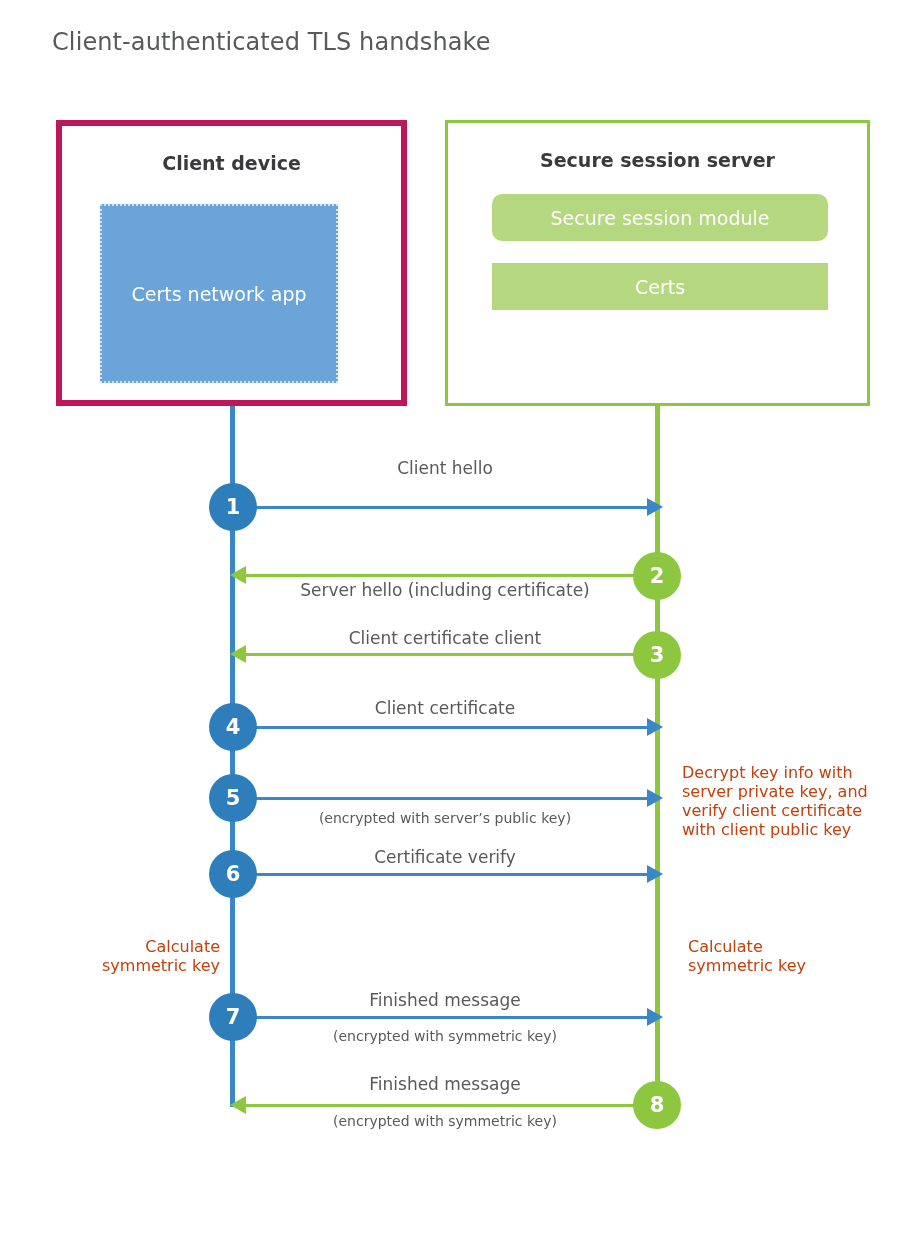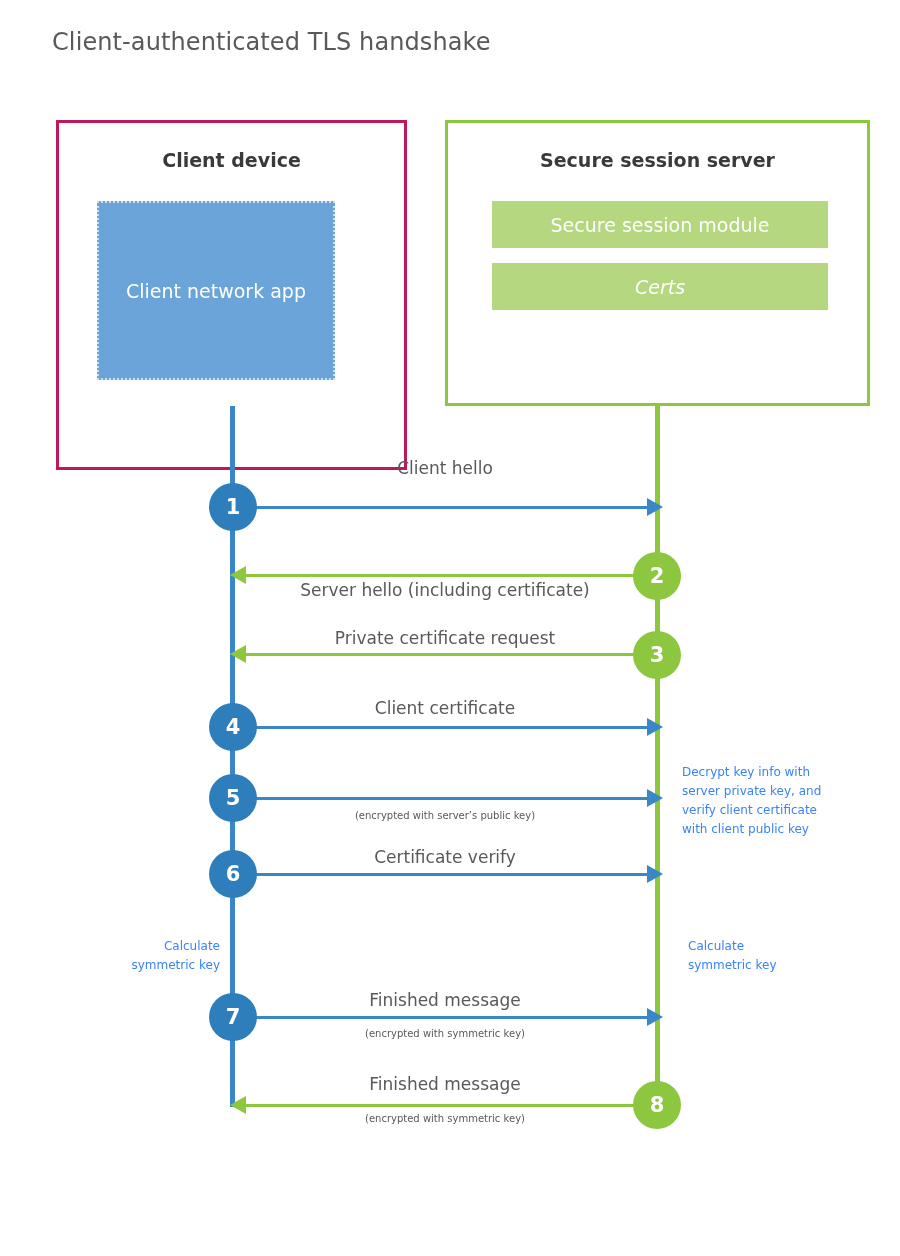--- a/index.html
+++ b/index.html
@@ -11,42 +11,42 @@
   #diagram{position:absolute;left:0;top:0;width:900px;height:1256px;margin-left:16px;}
 
   .title{
     position:absolute;left:36px;top:28px;
     font-size:24px;font-weight:400;color:#58595b;
     letter-spacing:0.1px;white-space:nowrap;
   }
 
   
   .pbox{position:absolute;background:#ffffff;box-sizing:border-box;}
-  #client-box{left:40px;top:120px;width:351px;height:350px;border:3px solid #be185d;text-decoration:underline;}
+  #client-box{left:40px;top:120px;width:351px;height:286px;border:6px solid #be185d;text-decoration:underline;}
   #server-box{left:429px;top:120px;width:425px;height:286px;border:3px solid #8dc63f;}
 
   .pbox-title{
     position:absolute;left:0;right:0;top:26px;text-align:center;
     font-size:19px;font-weight:700;color:#3a3a3c;
   }
 
   #client-app{
     position:absolute;left:38px;top:78px;width:238px;height:179px;
     background:#6ba4d8;border:2px dotted #cfe0f1;box-sizing:border-box;
     display:flex;align-items:center;justify-content:center;text-align:center;
     color:#ffffff;font-size:19px;line-height:26px;padding:0 10px;
   }
 
   .server-bar{
     position:absolute;left:44px;width:336px;height:47px;
     background:#b5d780;display:flex;align-items:center;justify-content:center;
     color:#ffffff;font-size:19px;
   }
-  #server-bar-0{top:78px;}
-  #server-bar-1{top:140px;font-style:italic;}
+  #server-bar-0{top:71px;border-radius:10px;}
+  #server-bar-1{top:140px;}
   #server-bar-2{top:202px;}
 
   
   .lifeline{position:absolute;width:5px;}
   #client-lifeline{left:214px;top:406px;height:701px;background:#3b86c6;}
   #server-lifeline{left:639px;top:406px;height:700px;background:#8dc63f;}
 
   
   .msg-line{position:absolute;height:3px;}
   .msg-line.blue{background:#3b86c6;}
@@ -64,40 +64,40 @@
     color:#ffffff;font-size:21px;font-weight:700;
   }
   .step-circle.blue{background:#2e7ebc;}
   .step-circle.green{background:#8dc63f;}
 
   .msg-label{
     position:absolute;text-align:center;font-size:17px;color:#58595b;
     white-space:nowrap;
   }
   .msg-sublabel{
-    position:absolute;text-align:center;font-size:10px;color:#58595b;
+    position:absolute;text-align:center;font-size:14px;color:#58595b;
     white-space:nowrap;
   }
 
   .side-note{
-    position:absolute;font-size:12px;line-height:19px;color:#3b82f6;
+    position:absolute;font-size:16px;line-height:19px;color:#c2410c;
   }
   .side-note.left-note{text-align:right;}
   .side-note.right-note{text-align:left;}
 </style>
 </head>
 <body>
 
 <div id="diagram">
 
   <div class="title">Client-authenticated TLS handshake</div>
 
   <div class="pbox" id="client-box">
     <div class="pbox-title">Client device</div>
-    <div id="client-app">Client network app</div>
+    <div id="client-app">Certs network app</div>
   </div>
 
   <div class="pbox" id="server-box">
     <div class="pbox-title">Secure session server</div>
     <div class="server-bar" id="server-bar-0">Secure session module</div>
     <div class="server-bar" id="server-bar-1">Certs</div>
   </div>
 
   <div class="lifeline" id="client-lifeline"></div>
   <div class="lifeline" id="server-lifeline"></div>
@@ -105,21 +105,21 @@
   <div class="msg-label" style="left:216px;top:458px;width:426px;">Client hello</div>
   <div class="msg-line blue" style="left:216px;top:506px;width:420px;"></div>
   <div class="arrowhead right blue" style="left:631px;top:498px;"></div>
   <div class="step-circle blue" style="left:193px;top:483px;">1</div>
 
   <div class="msg-label" style="left:216px;top:580px;width:426px;">Server hello (including certificate)</div>
   <div class="msg-line green" style="left:221px;top:574px;width:420px;"></div>
   <div class="arrowhead left green" style="left:214px;top:566px;"></div>
   <div class="step-circle green" style="left:617px;top:552px;">2</div>
 
-  <div class="msg-label" style="left:216px;top:628px;width:426px;">Private certificate request</div>
+  <div class="msg-label" style="left:216px;top:628px;width:426px;">Client certificate client</div>
   <div class="msg-line green" style="left:221px;top:653px;width:420px;"></div>
   <div class="arrowhead left green" style="left:214px;top:645px;"></div>
   <div class="step-circle green" style="left:617px;top:631px;">3</div>
 
   <div class="msg-label" style="left:216px;top:698px;width:426px;">Client certificate</div>
   <div class="msg-line blue" style="left:216px;top:726px;width:420px;"></div>
   <div class="arrowhead right blue" style="left:631px;top:718px;"></div>
   <div class="step-circle blue" style="left:193px;top:703px;">4</div>
 
   <div class="msg-line blue" style="left:216px;top:797px;width:420px;"></div>

